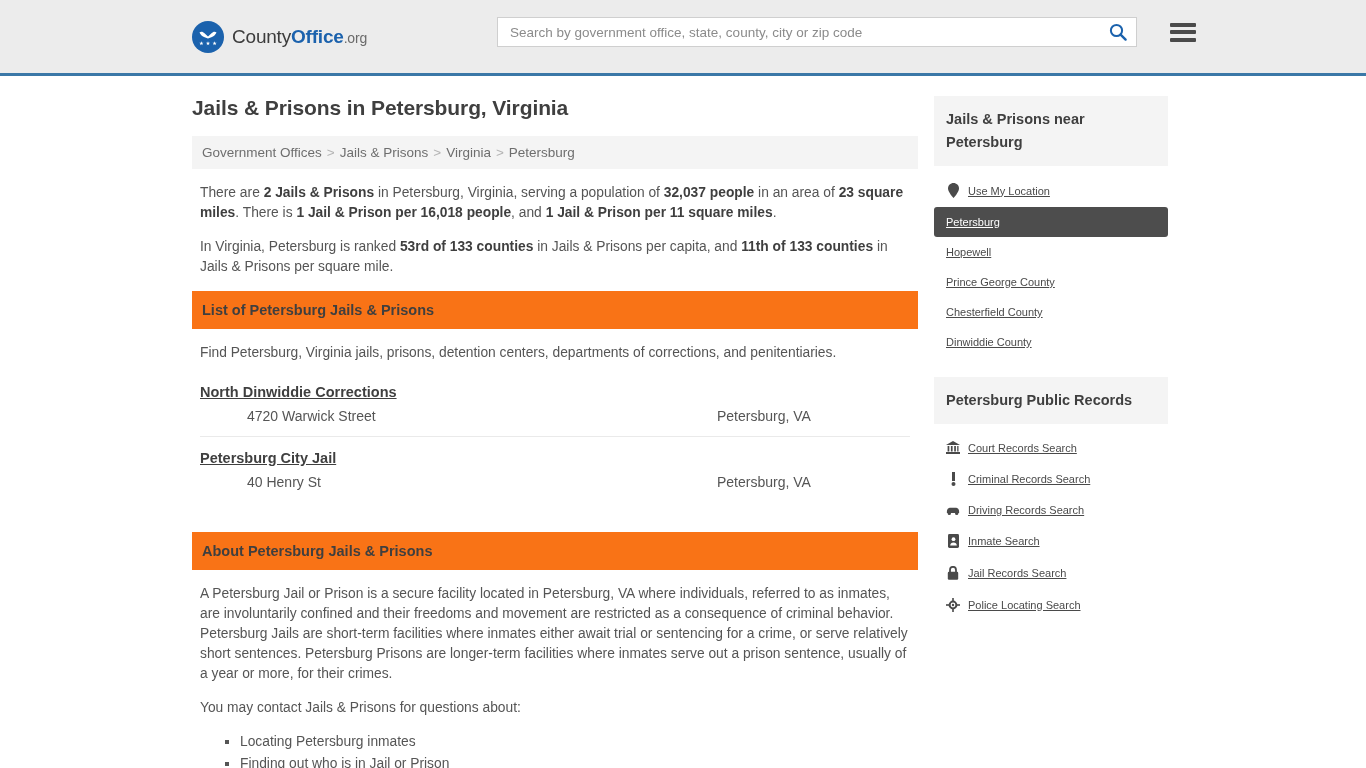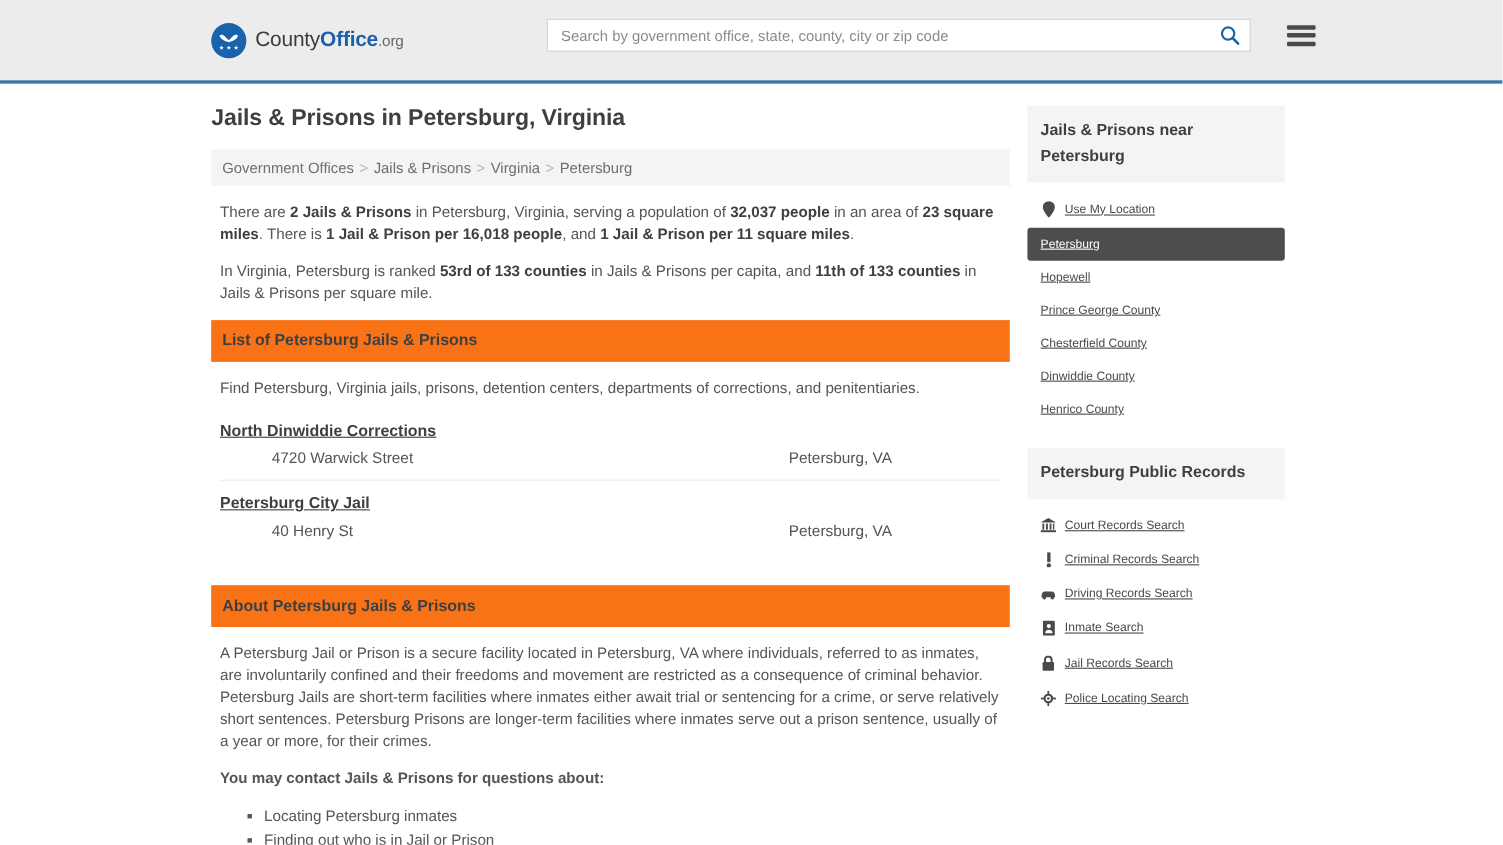--- a/index.html
+++ b/index.html
@@ -157,21 +157,21 @@
   .listing-city { }
 
   
   .about-body { padding: 14px 8px 0 8px; }
   .about-body p {
     margin: 0 0 14px 0;
     font-size: 13.8px;
     line-height: 20px;
     color: #555;
   }
-  .about-lead { font-weight: bold; color: #3f3f3f; }
+  .about-lead { font-weight: normal; color: #3f3f3f; }
   .about-list { margin: 0; padding-left: 40px; }
   .about-list li {
     font-size: 13.8px;
     line-height: 20px;
     color: #555;
     margin-bottom: 2px;
     list-style: square;
   }
 
   
@@ -313,23 +313,20 @@
         </div>
 
         <div class="side-item">
           <span class="label">Chesterfield County</span>
         </div>
 
         <div class="side-item">
           <span class="label">Dinwiddie County</span>
         </div>
 
-        <div class="side-item">
-          <span class="label">Henrico County</span>
-        </div>
       </div>
 
       <div class="side-head" style="margin-top:20px;">Petersburg Public Records</div>
       <div class="side-list">
 
 
         <div class="side-item">
           <span class="side-ico">
             <svg width="14" height="13" viewBox="0 0 14 13">
               <polygon points="7,0 14,4 0,4" fill="#4a4a4a"></polygon>

